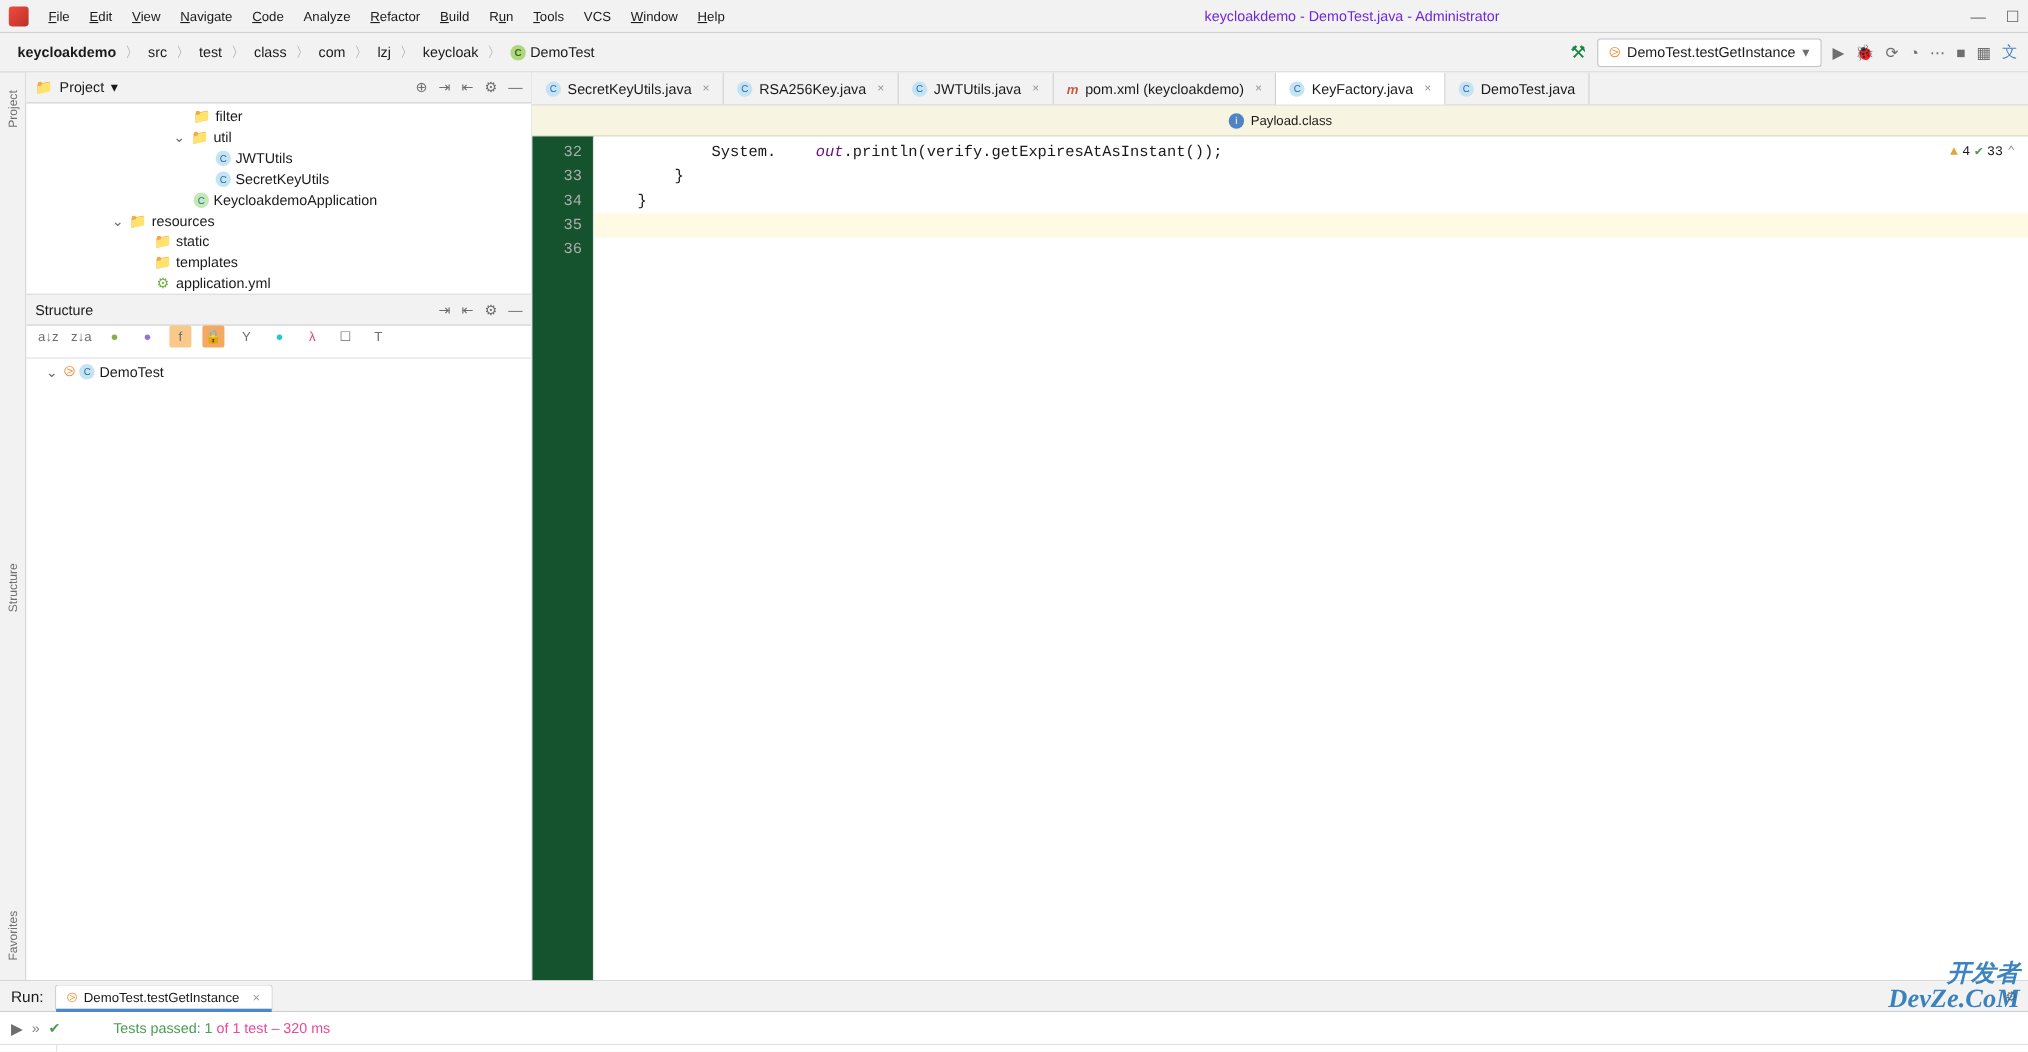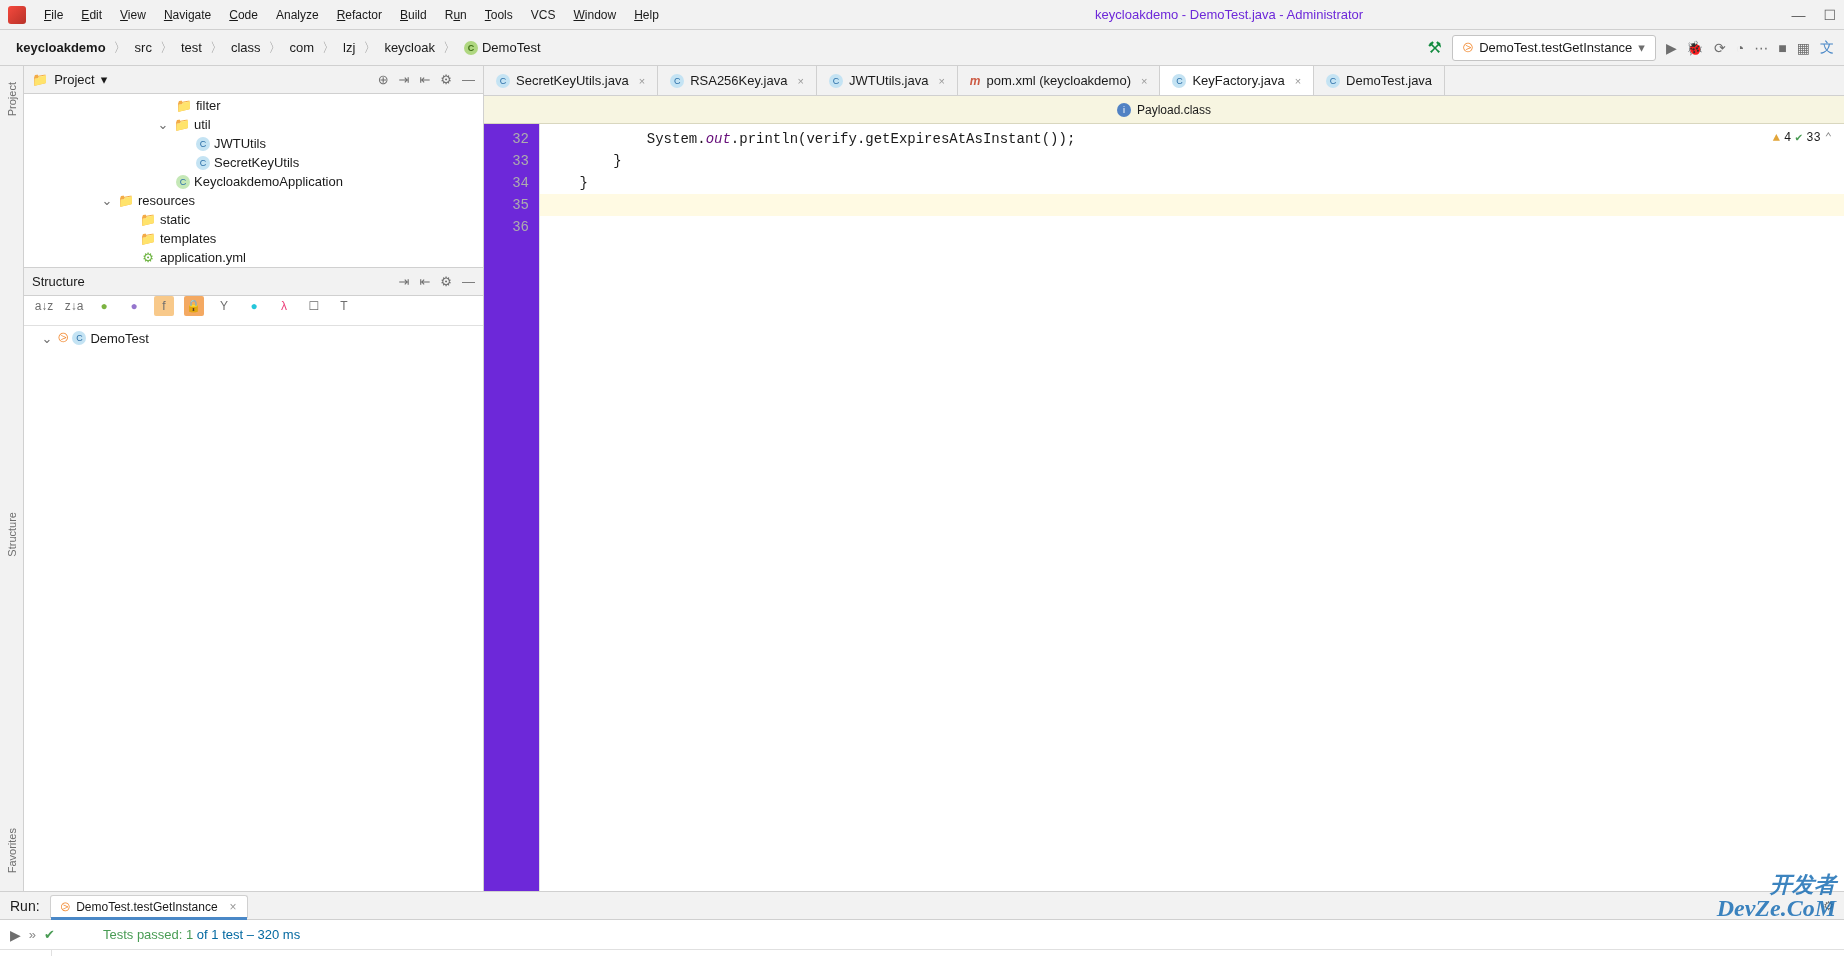--- a/index.html
+++ b/index.html
@@ -63,43 +63,43 @@
     .editor-tabs { height: 30px; display: flex; background: #f2f2f2; border-bottom: 1px solid #d0d0d0; }
     .editor-tab { padding: 5px 12px; display: flex; align-items: center; gap: 6px; border-right: 1px solid #d0d0d0; cursor: pointer; font-size: 13px; position: relative; }
     .editor-tab.active { background: #fff; }
     .tab-close { color: #999; font-size: 11px; margin-left: 4px; }
     .maven-icon { color: #cc5a43; font-weight: bold; font-style: italic; font-size: 12px; }
     
     .editor-subheader { height: 28px; background: #f7f5e1; display: flex; align-items: center; justify-content: center; gap: 6px; border-bottom: 1px solid #d9d7bf; font-size: 12px; }
     .info-badge { width: 14px; height: 14px; border-radius: 50%; background: #5182c4; color: #fff; display: inline-flex; align-items: center; justify-content: center; font-size: 9px; }
     
     .editor-content { flex: 1; display: flex; position: relative; font-family: "Consolas", "Courier New", monospace; font-size: 14px; }
-    .gutter-col { width: 56px; background: #6d28d9; text-align: right; padding: 4px 10px 4px 4px; color: #adadad; border-right: 1px solid #e0e0e0; }
+    .gutter-col { width: 56px; background: #14532d; text-align: right; padding: 4px 10px 4px 4px; color: #adadad; border-right: 1px solid #e0e0e0; }
     .gutter-line { height: 22px; line-height: 22px; }
     .code-col { flex: 1; padding: 4px 0; }
     .code-line { height: 22px; line-height: 22px; padding-left: 6px; white-space: pre; }
     .code-line.highlight { background: #fffae3; }
-    .kw-field { color: #660e7a; font-style: italic; }
+    .kw-field { color: #660e7a; font-style: italic; margin-left: 36px; }
     .editor-indicators { position: absolute; right: 12px; top: 6px; display: flex; align-items: center; gap: 4px; font-size: 12px; }
     .warn-icon { color: #e2a53a; }
     .tick-icon { color: #499c54; }
     
     
     .run-panel { height: 398px; background: #fff; border-top: 1px solid #d0d0d0; display: flex; flex-direction: column; }
     .run-header { height: 28px; background: #f2f2f2; display: flex; align-items: center; padding: 0 10px; border-bottom: 1px solid #d0d0d0; }
     .run-label { font-size: 14px; margin-right: 10px; }
     .run-tab { background: #fff; padding: 4px 10px; border: 1px solid #d0d0d0; border-bottom: none; display: flex; align-items: center; gap: 6px; font-size: 12px; border-radius: 3px 3px 0 0; position: relative; top: 1px; }
     .run-tab::after { content: ''; position: absolute; bottom: -2px; left: 0; right: 0; height: 3px; background: #4a88c7; }
     .run-close { margin-left: 6px; color: #999; }
     .run-settings { margin-left: auto; color: #6e6e6e; cursor: pointer; }
     
     .test-status-row { height: 30px; display: flex; align-items: center; padding: 0 10px; gap: 8px; border-bottom: 1px solid #e0e0e0; font-size: 13px; }
     .test-check { color: #499c54; }
     .test-passed-text { color: #499c54; margin-left: 40px; }
-    .test-dim { color: #0369a1; margin-top: 13px; }
+    .test-dim { color: #ec4899; margin-top: 13px; }
     
     .run-body { flex: 1; display: flex; overflow: hidden; }
     .run-left-gutter { width: 52px; border-right: 1px solid #e0e0e0; display: flex; flex-direction: column; align-items: center; padding: 6px 0; gap: 14px; }
     
     .console { flex: 1; font-family: "Consolas", "Courier New", monospace; font-size: 14.5px; padding: 10px 14px; white-space: pre; overflow: hidden; line-height: 1.55; }
     
     .watermark { position: absolute; right: 8px; bottom: 36px; font-size: 24px; font-weight: bold; font-style: italic; font-family: "Comic Sans MS", cursive; color: #1b6fb5; opacity: 0.85; line-height: 1; text-align: right; }
     .watermark .cn { font-size: 22px; display: block; }
   </style>
 </head>

